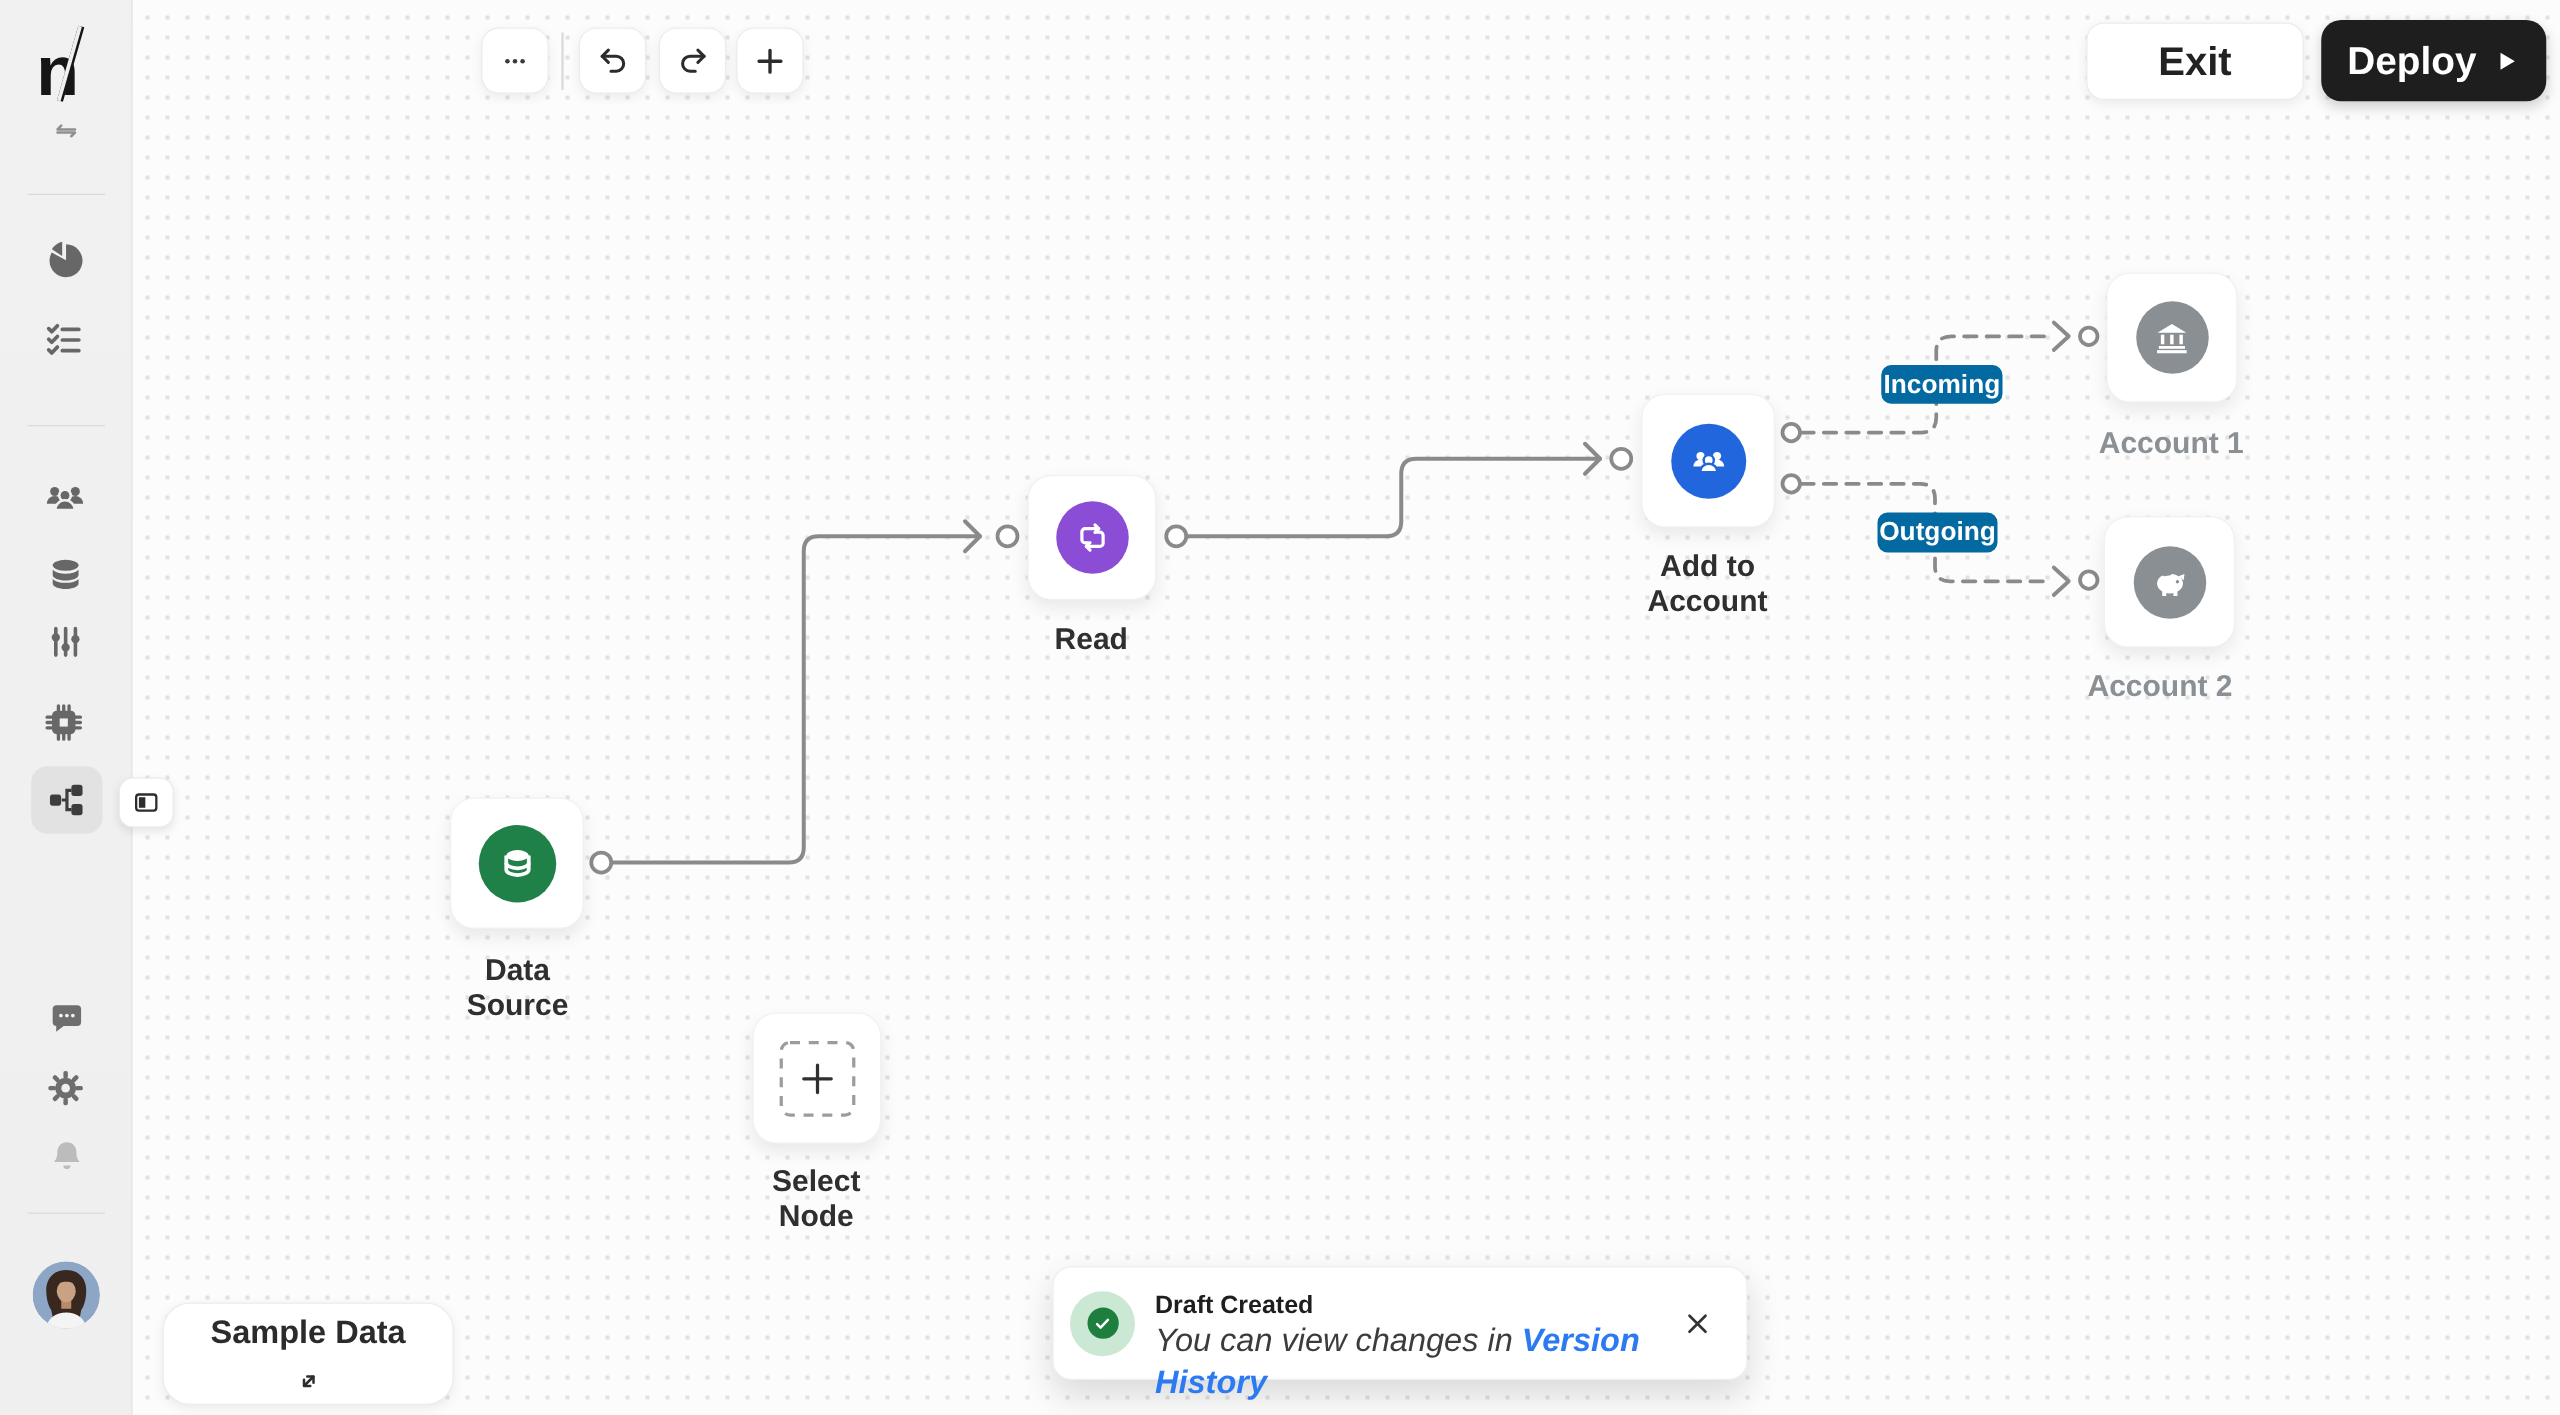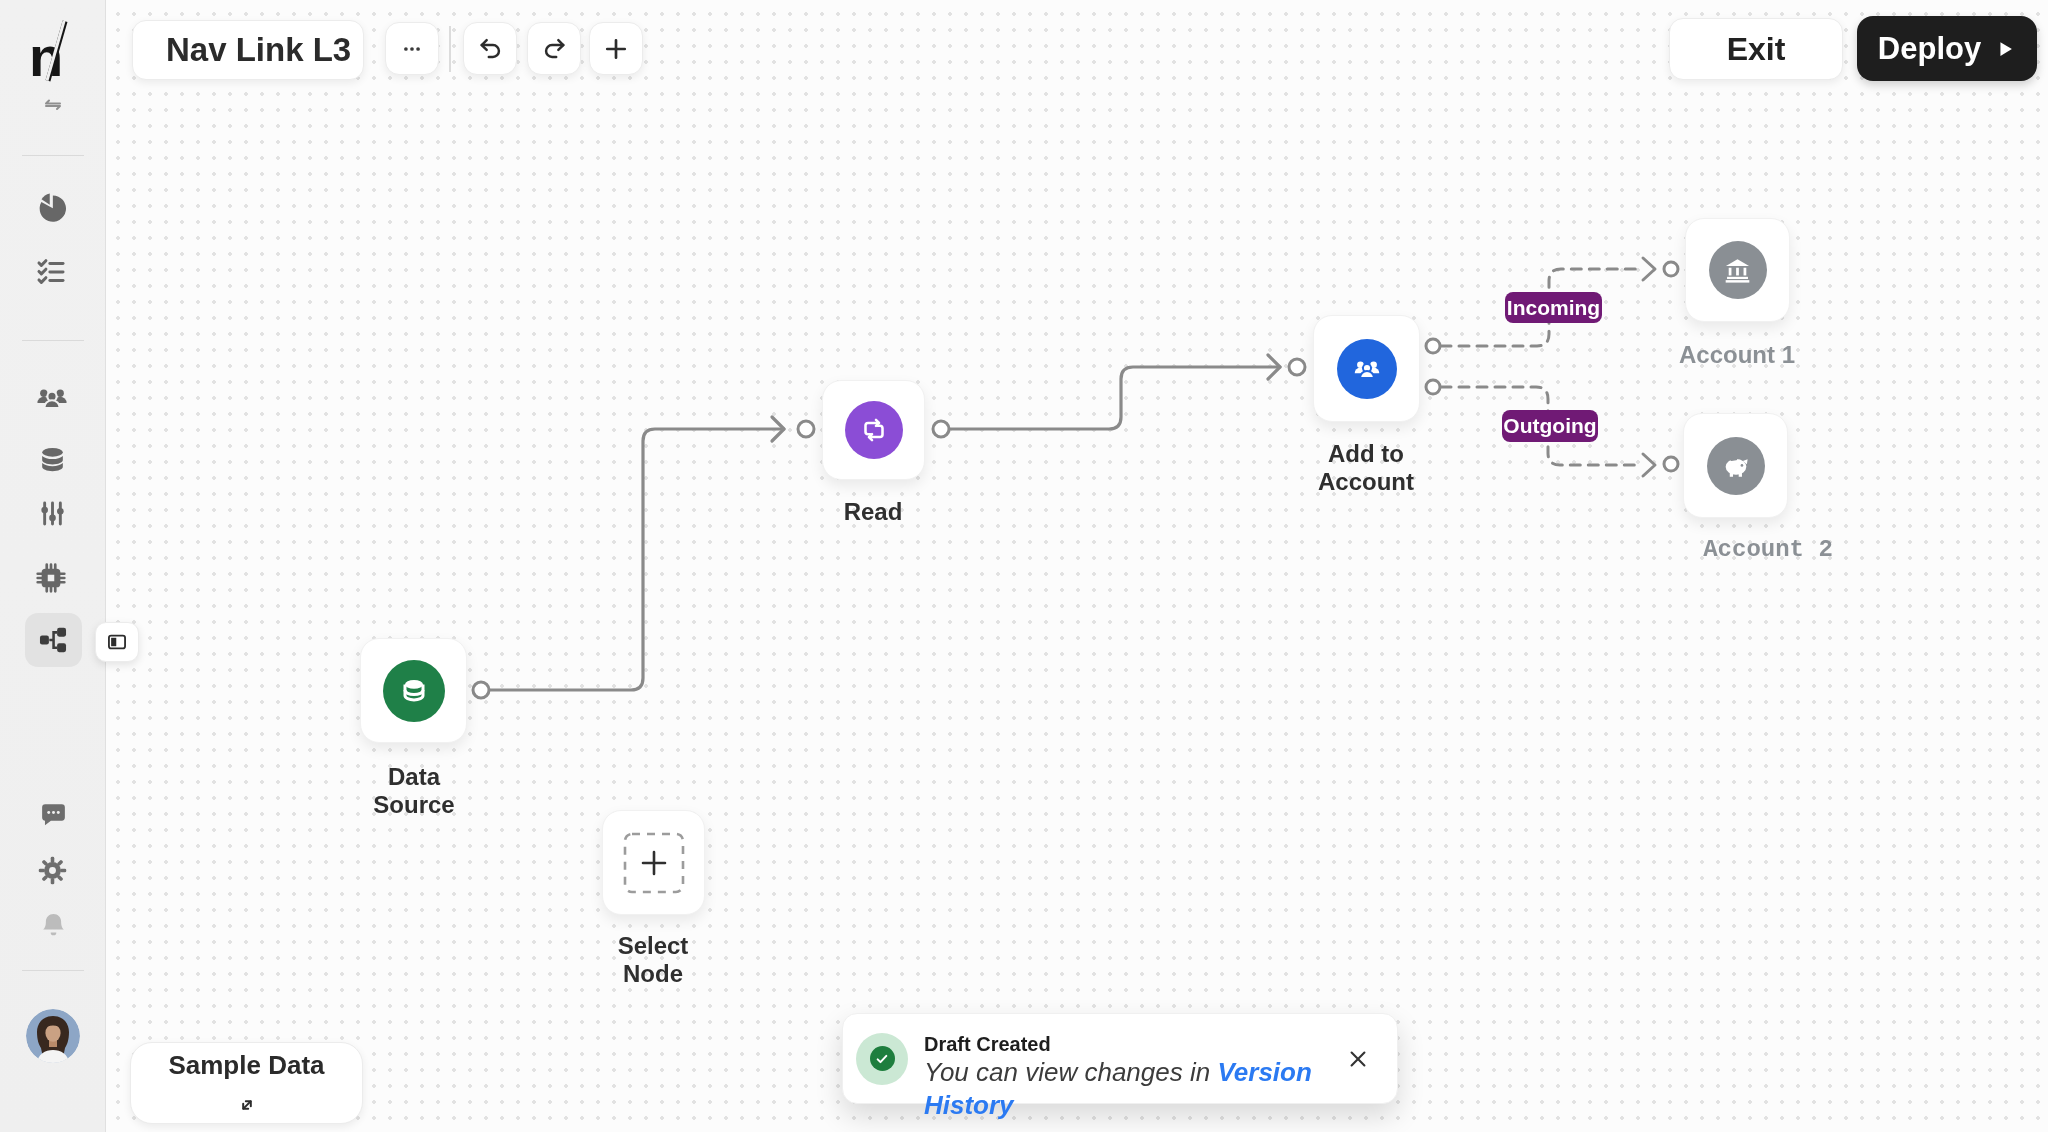--- a/index.html
+++ b/index.html
@@ -47,21 +47,21 @@
     box-shadow:0 4px 10px rgba(0,0,0,.18); cursor:pointer; }
 
   
   .node { position:absolute; background:#fff; border:1px solid #f1f1f1; border-radius:19px;
     box-shadow:0 6px 14px rgba(0,0,0,.08); display:flex; align-items:center; justify-content:center; z-index:3; cursor:pointer; }
   .bubble { border-radius:50%; display:flex; align-items:center; justify-content:center; }
   .nlabel { position:absolute; transform:translateX(-50%); text-align:center; font-size:24px; font-weight:700;
     color:#2f2f2f; line-height:1.17; z-index:3; white-space:nowrap; }
   .nlabel span { display:block; }
   .nlabel.gray { color:#8b9095; }
-  .pill { position:absolute; background:#701a75; color:#fff; border-radius:8px; font-size:21px; font-weight:700;
+  .pill { position:absolute; background:#0369a1; color:#fff; border-radius:8px; font-size:21px; font-weight:700;
     display:flex; align-items:center; justify-content:center; z-index:4; }
 
   
   #sample-data { position:absolute; left:130px; top:1042px; width:233px; height:82px; z-index:30; border-radius:22px;
     display:flex; align-items:center; justify-content:center; gap:12px; font-size:26px; font-weight:700; color:#2b2b2b; cursor:pointer;flex-direction:column; }
   #toast { position:absolute; left:842px; top:1013px; width:556px; height:91px; background:#fff; border:1px solid #f0f0f0;
     border-radius:15px; box-shadow:0 12px 28px rgba(0,0,0,.14); z-index:40; display:flex; align-items:center; padding:0 22px 0 13px; }
   #toast .ic-wrap { width:52px; height:52px; border-radius:50%; background:#cbe8d4; display:flex; align-items:center; justify-content:center; }
   #toast .ic-in { width:25px; height:25px; border-radius:50%; background:#1e7e3e; display:flex; align-items:center; justify-content:center; }
   #toast .txt { margin-left:16px; flex:1; }
@@ -182,43 +182,35 @@
       <svg width="34" height="34" viewBox="0 0 24 24">
         <ellipse cx="12" cy="12.6" rx="7.3" ry="5.6" fill="#fff"></ellipse>
         <rect x="7.6" y="16.8" width="2.3" height="2.8" fill="#fff"></rect>
           <rect x="13.9" y="16.8" width="2.3" height="2.8" fill="#fff"></rect>
         <path d="M16.8 8.4 l3.4-1.2 -0.5 3.5 Z" fill="#fff"></path>
         <rect x="8" y="6.7" width="4.8" height="1.5" rx="0.7" fill="#8a8f94" transform="rotate(-8 10.4 7.4)"></rect>
         <circle cx="16.2" cy="11.6" r="0.95" fill="#8a8f94"></circle>
       </svg>
     </div>
   </div>
-  <div class="nlabel gray" style="left:1768px; top:536px;font-family:Liberation Mono, monospace;">
+  <div class="nlabel gray" style="left:1728px; top:536px;">
     <span>Account 2</span>
   </div>
 
   <div class="node" style="left:602px; top:810px; width:103px; height:105px;">
     <svg width="66" height="66" viewBox="0 0 66 66">
       <rect x="4" y="4" width="58" height="58" rx="7" fill="none" stroke="#9c9c9c" stroke-width="2.6" stroke-dasharray="8 7"></rect>
       <path d="M33 22 V44 M22 33 H44" stroke="#2f2f2f" stroke-width="2.6" stroke-linecap="round"></path>
     </svg>
   </div>
   <div class="nlabel" style="left:653px; top:932px;">
     <span>Select</span>
       <span>Node</span>
   </div>
 
-  <div id="nav-link-btn" class="float">
-    <svg width="24" height="24" viewBox="0 0 24 24">
-      <path d="M4 16.6 V20 h3.4 L17.2 10.2 13.8 6.8 Z" fill="#97979c"></path>
-      <path d="M14.9 5.7 l1.7-1.7 c.5-.5 1.3-.5 1.8 0 l1.6 1.6 c.5.5.5 1.3 0 1.8 L18.3 9.1 Z" fill="#97979c"></path>
-      <path d="M4.6 20.9 h5" stroke="#c9c9cd" stroke-width="1.6" stroke-linecap="round"></path>
-    </svg>
-    <span class="t">Nav Link L3</span>
-  </div>
 
   <div id="btn-more" class="sq-btn float">
     <svg width="26" height="26" viewBox="0 0 24 24" fill="#3a3a3a">
       <circle cx="6.4" cy="12" r="1.7"></circle>
         <circle cx="12" cy="12" r="1.7"></circle>
         <circle cx="17.6" cy="12" r="1.7"></circle>
     </svg>
   </div>
   <div id="tb-sep"></div>
   <div id="btn-undo" class="sq-btn float">

